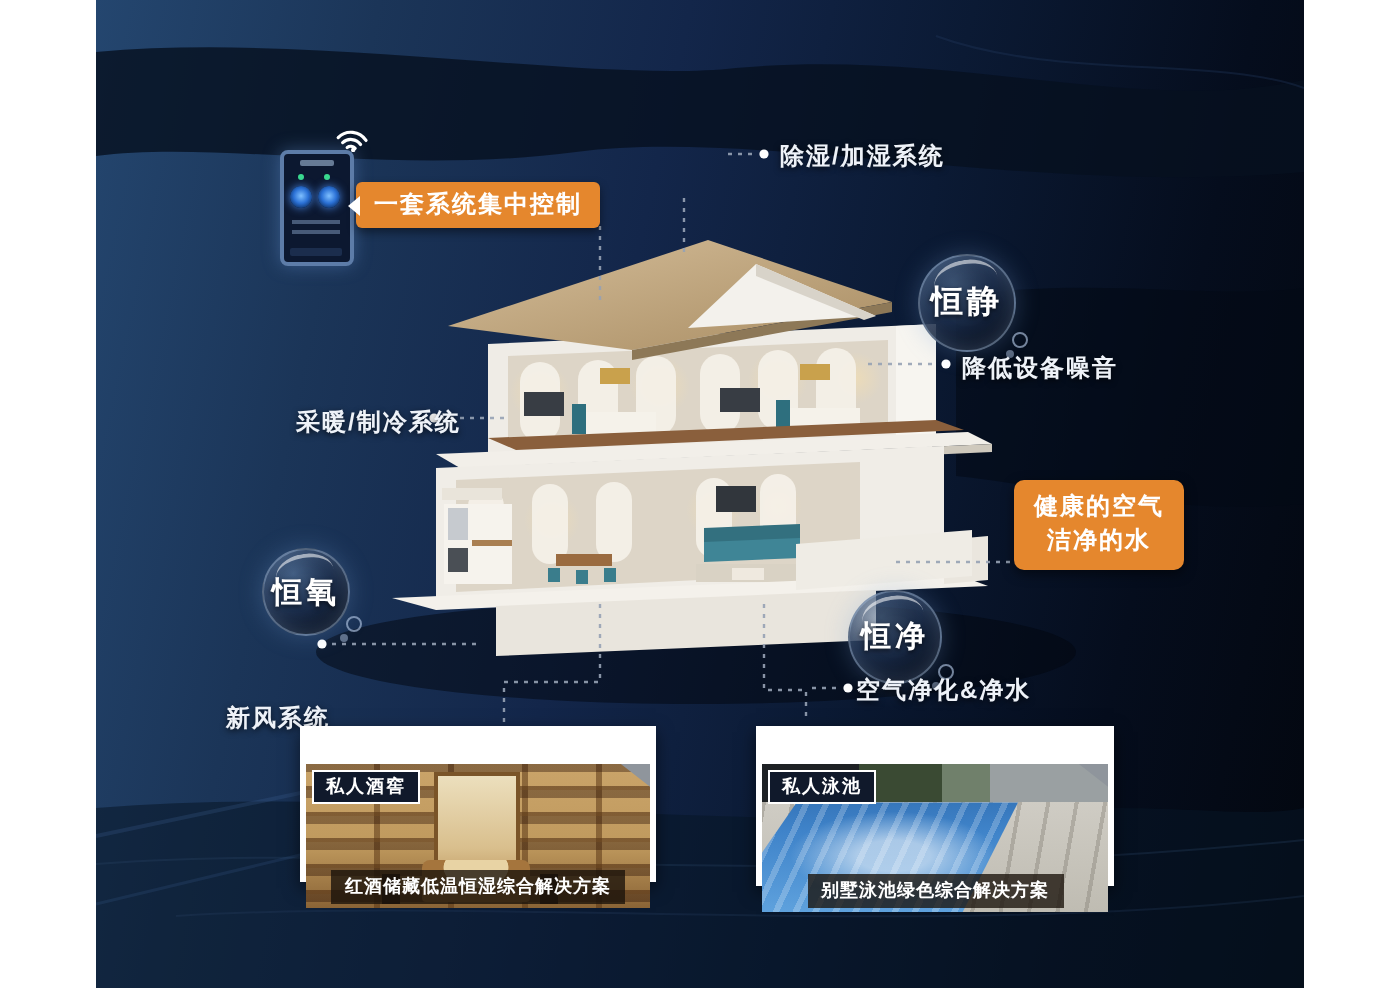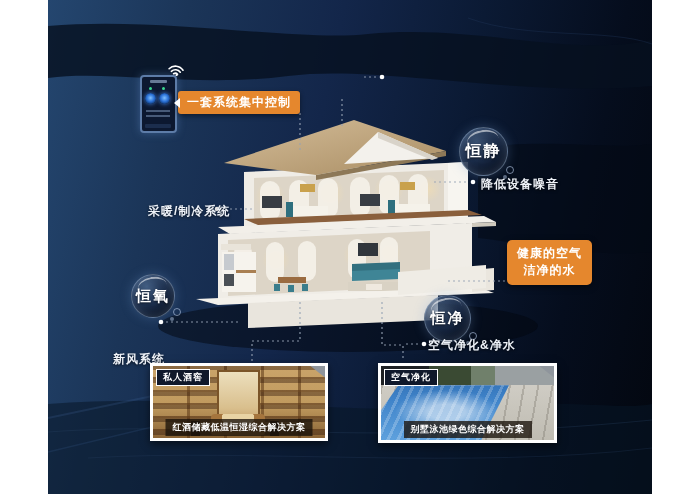--- a/index.html
+++ b/index.html
@@ -57,21 +57,21 @@
   .phone-dial.p1{left:3px;} .phone-dial.p2{left:17px;}
   .phone-line{position:absolute;left:4px;width:24px;height:2px;background:rgba(120,145,180,.55);}
   .phone-line.r1{top:33px;} .phone-line.r2{top:38px;}
   .phone-foot{position:absolute;left:3px;bottom:3px;width:26px;height:4px;background:#1b2d4d;border-radius:1px;}
   .wifi{position:absolute;z-index:3;left:119px;top:61px;}
 
   
   .card{position:absolute;z-index:3;background:#ffffff;padding:3px;box-shadow:0 3px 8px rgba(0,0,0,.55);}
   .card-wine{left:102px;top:363px;width:172px;height:72px;}
   .card-pool{left:330px;top:363px;width:173px;height:74px;}
-  .photo{position:relative;width:100%;height:100%;overflow:hidden;}
+  .photo{position:relative;width:100%;height:100%;overflow:hidden;margin-top:16px;}
   .photo-wine{background:
       repeating-linear-gradient(180deg,rgba(45,20,8,.40) 0 4px,rgba(0,0,0,0) 4px 13px),
       repeating-linear-gradient(90deg,rgba(0,0,0,0) 0 34px,rgba(92,56,22,.55) 34px 37px),
       repeating-linear-gradient(180deg,rgba(0,0,0,0) 0 11px,rgba(74,40,14,.55) 11px 13px),
       linear-gradient(180deg,#caa46a 0%,#c09a5e 55%,#8a6436 100%);}
   .wine-door{position:absolute;left:37%;top:6%;width:25%;height:88%;
       background:linear-gradient(180deg,#ecdfbd 0%,#d9bf8d 60%,#b68d54 100%);border:2px solid #7a5428;box-sizing:border-box;}
   .wine-table{position:absolute;left:34%;bottom:4%;width:31%;height:30%;
       background:radial-gradient(ellipse at 50% 18%,#e8d3a4 0 42%,#a5753d 43% 100%);border-radius:4px 4px 2px 2px;}
   .wine-stool{position:absolute;bottom:3%;width:9px;height:15px;background:#261a10;}
@@ -251,20 +251,21 @@
     <div class="ctrl-label">一套系统集中控制</div>
     <div class="water-box">
       <div>健康的空气</div>
       <div>洁净的水</div>
     </div>
 
     <div class="bubble b-hengjing">恒静</div>
     <div class="bubble b-hengyang">恒氧</div>
     <div class="bubble b-hengjing2">恒净</div>
 
+    <div class="side-label l-hengshi">除湿/加湿系统</div>
     <div class="side-label l-hengjing">降低设备噪音</div>
     <div class="side-label l-hengwen">采暖/制冷系统</div>
     <div class="side-label l-hengyang">新风系统</div>
     <div class="side-label l-hengjing2">空气净化&amp;净水</div>
 
     <div class="card card-wine">
       <div class="photo photo-wine">
         <div class="wine-door"></div>
         <div class="wine-table"></div>
         <div class="wine-stool s1"></div>
@@ -274,19 +275,19 @@
         <div class="card-caption">红酒储藏低温恒湿综合解决方案</div>
       </div>
     </div>
 
     <div class="card card-pool">
       <div class="photo photo-pool">
         <div class="pool-top"></div>
         <div class="pool-deck"></div>
         <div class="pool-water"></div>
         <div class="card-ribbon"></div>
-        <div class="card-badge">空气净化</div>
+        <div class="card-badge">私人泳池</div>
         <div class="card-caption">别墅泳池绿色综合解决方案</div>
       </div>
     </div>
 
   </div>
 </div>
 
 </body></html>

